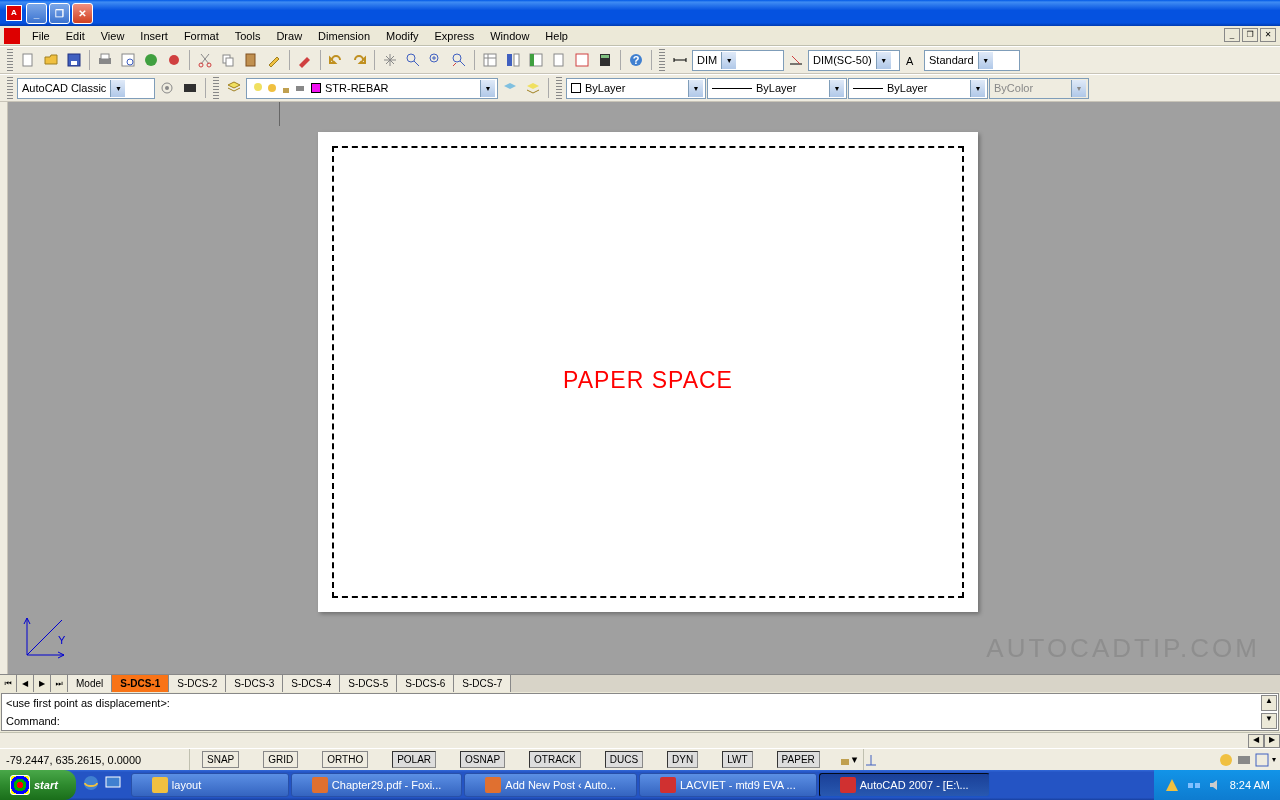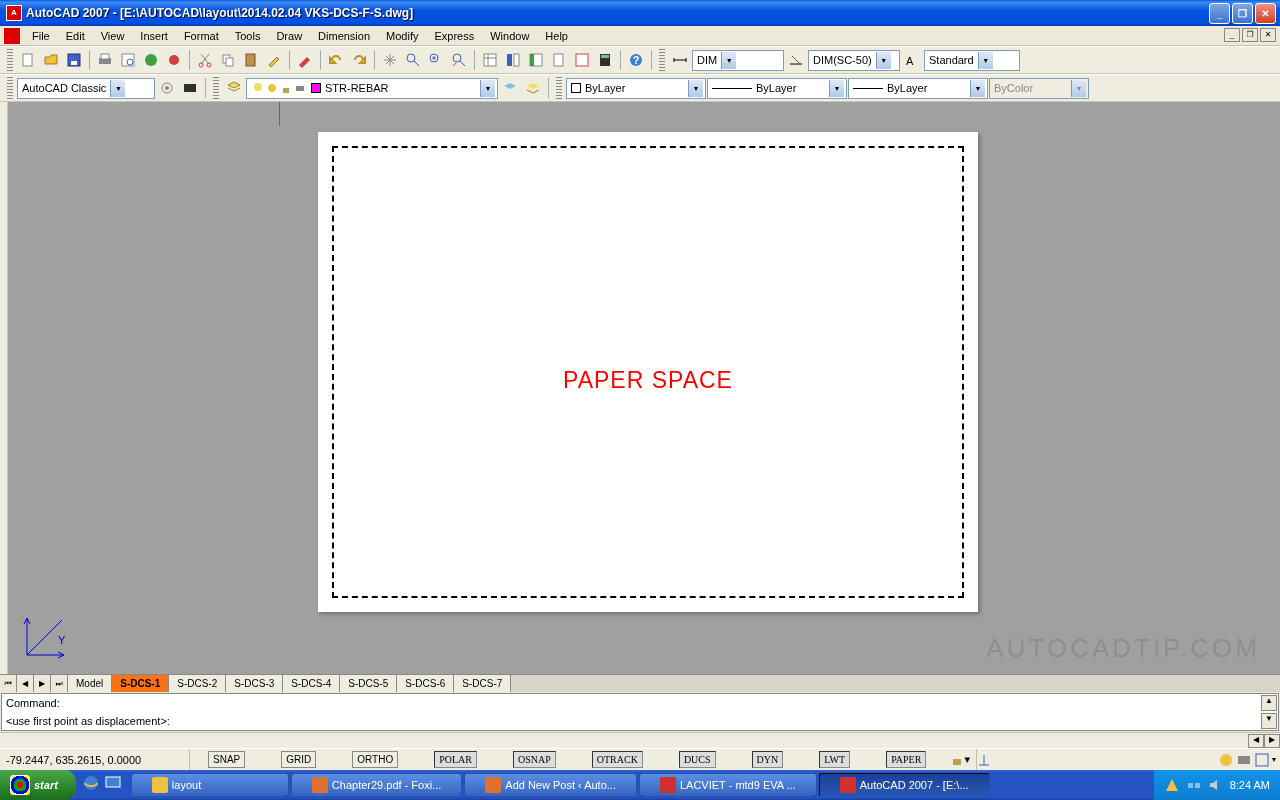--- a/index.html
+++ b/index.html
@@ -52,43 +52,42 @@
 
 
 .cmd-area { height: 38px; background:#fff; border:1px solid #888; margin:1px; display:flex; flex-direction:column; font-family: 'Courier New', monospace; font-size:12px; position:relative;}
 .cmd-line { padding: 0 4px; height:18px; line-height:18px; }
 .cmd-scroll-up, .cmd-scroll-down { position:absolute; right:1px; width:16px; height:16px; background:#ece9d8; border:1px solid #888; font-size:8px; text-align:center;}
 .cmd-scroll-up{top:1px;} .cmd-scroll-down{bottom:1px;}
 
 
 .statusbar { height: 22px; background: #efece0; border-top:1px solid #fff; display:flex; align-items:center; font-size:11px;}
 .sb-cell { padding: 2px 6px; border-right:1px solid #c0c0b0; height:100%; display:flex;align-items:center;}
-.sb-toggle { padding:2px 4px; border:1px solid #888; margin:18px; background:#efece0; font-size:10px; cursor:pointer;}
-.sb-toggle.pressed { border:1px inset #888; background:#ddd;font-family:Liberation Serif, serif;}
+.sb-toggle { padding:2px 4px; border:1px solid #888; margin:12px; background:#efece0; font-size:10px; cursor:pointer;}
+.sb-toggle.pressed { border:1px inset #888; background:#ddd;}
 .sb-right { margin-left:auto; display:flex; align-items:center; gap:2px; padding-right:4px;}
 
 
 .taskbar { height: 30px; background: linear-gradient(to bottom, #3168d8 0%, #2454c4 8%, #2454c4 92%, #1840a0 100%); display:flex; align-items:center;}
 .start-btn { height:30px; padding: 0 18px 0 10px; background: linear-gradient(to bottom, #49a849 0%, #2e8a2e 50%, #1a6e1a 100%); border-radius: 0 12px 12px 0; color:#fff; font-weight:bold; font-style:italic; font-size:16px; display:flex; align-items:center; gap:4px;}
 .start-btn::before { content:''; width:18px; height:18px; background: radial-gradient(circle, #f00 0 25%, #0a0 25% 50%, #00f 50% 75%, #ff0 75%); border-radius:3px; border:1px solid #fff;}
 .ql { display:flex; gap:2px; margin:0 6px;}
 .ql div { width:20px; height:22px; }
 .task-btn { height:24px; min-width:158px; margin:0 1px; background: linear-gradient(to bottom, #5b8fe4, #3464c0); border:1px solid #2850a8; border-radius:3px; color:#fff; display:flex; align-items:center; padding:0 20px; gap:4px; font-size:11px; overflow:hidden; white-space:nowrap;}
 .task-btn.active { background: linear-gradient(to bottom, #1a4098, #2858b0); border:1px inset #103070;}
 .tray { margin-left:auto; height:30px; background: linear-gradient(to bottom, #1294e8, #0e7cd0); padding:0 10px; display:flex; align-items:center; color:#fff; gap:6px; font-size:11px;}
 .tray .tic { width:16px; height:16px; }
 
 svg { display:block; }
 </style>
 </head>
 <body>
 
 <div class="titlebar">
   <span class="app-icon">A</span>
-  <span class="title-text">AutoCAD 2007 - [E:\AUTOCAD\layout\2014.02.04 VKS-DCS-F-S.dwg]</span>
   <div class="win-buttons">
     <div class="win-btn min">_</div>
     <div class="win-btn max">❐</div>
     <div class="win-btn close">✕</div>
   </div>
 </div>
 
 <div class="menubar">
   <div class="m-icon"></div>
   <span>File</span>
@@ -395,22 +394,22 @@
   <div class="lt-tab">S-DCS-2</div>
   <div class="lt-tab">S-DCS-3</div>
   <div class="lt-tab">S-DCS-4</div>
   <div class="lt-tab">S-DCS-5</div>
   <div class="lt-tab">S-DCS-6</div>
   <div class="lt-tab">S-DCS-7</div>
   <div class="lt-rest"></div>
 </div>
 
 <div class="cmd-area">
+  <div class="cmd-line">&lt;use first point as displacement&gt;:</div>
   <div class="cmd-line">Command:</div>
-  <div class="cmd-line">&lt;use first point as displacement&gt;:</div>
   <div class="cmd-scroll-up">▲</div>
   <div class="cmd-scroll-down">▼</div>
 </div>
 <div style="height:16px;background:#efece0;display:flex;align-items:center;border-top:1px solid #c0c0b0">
   <div style="margin-left:auto;display:flex">
       <div style="width:16px;height:14px;border:1px solid #888;background:#ece9d8;font-size:8px;text-align:center">◀</div>
       <div style="width:16px;height:14px;border:1px solid #888;background:#ece9d8;font-size:8px;text-align:center">▶</div>
     </div>
 </div>
 

